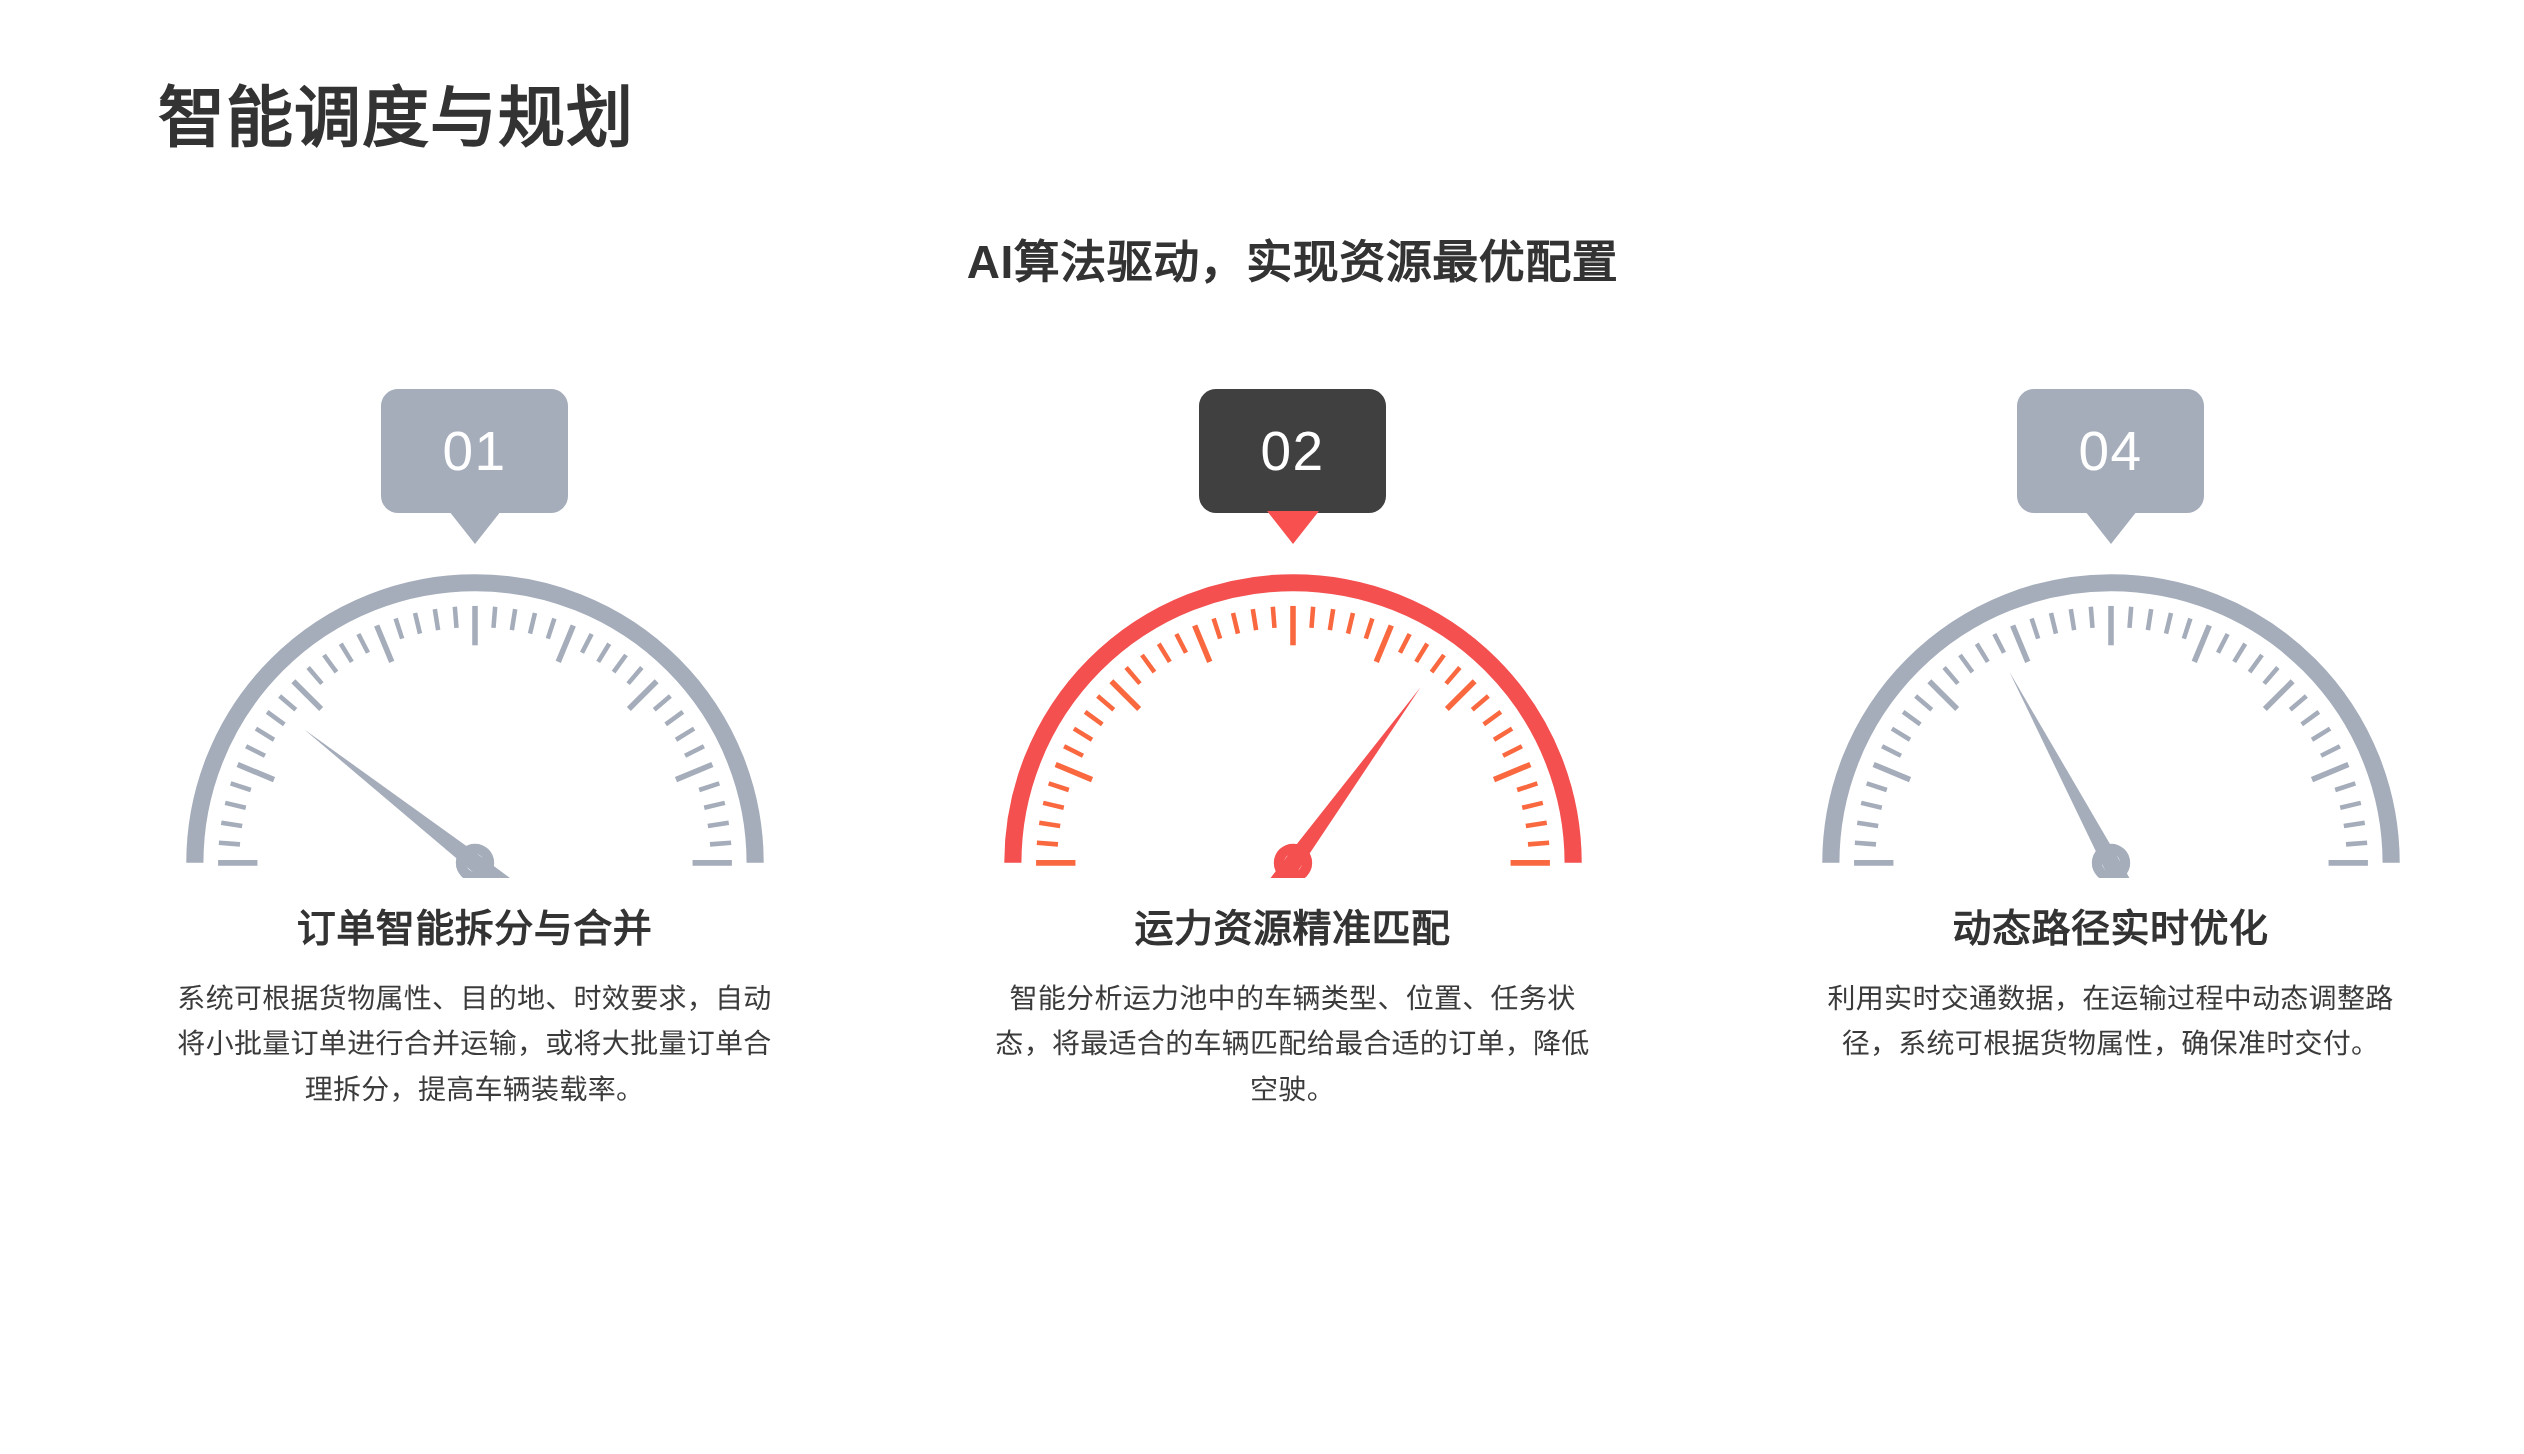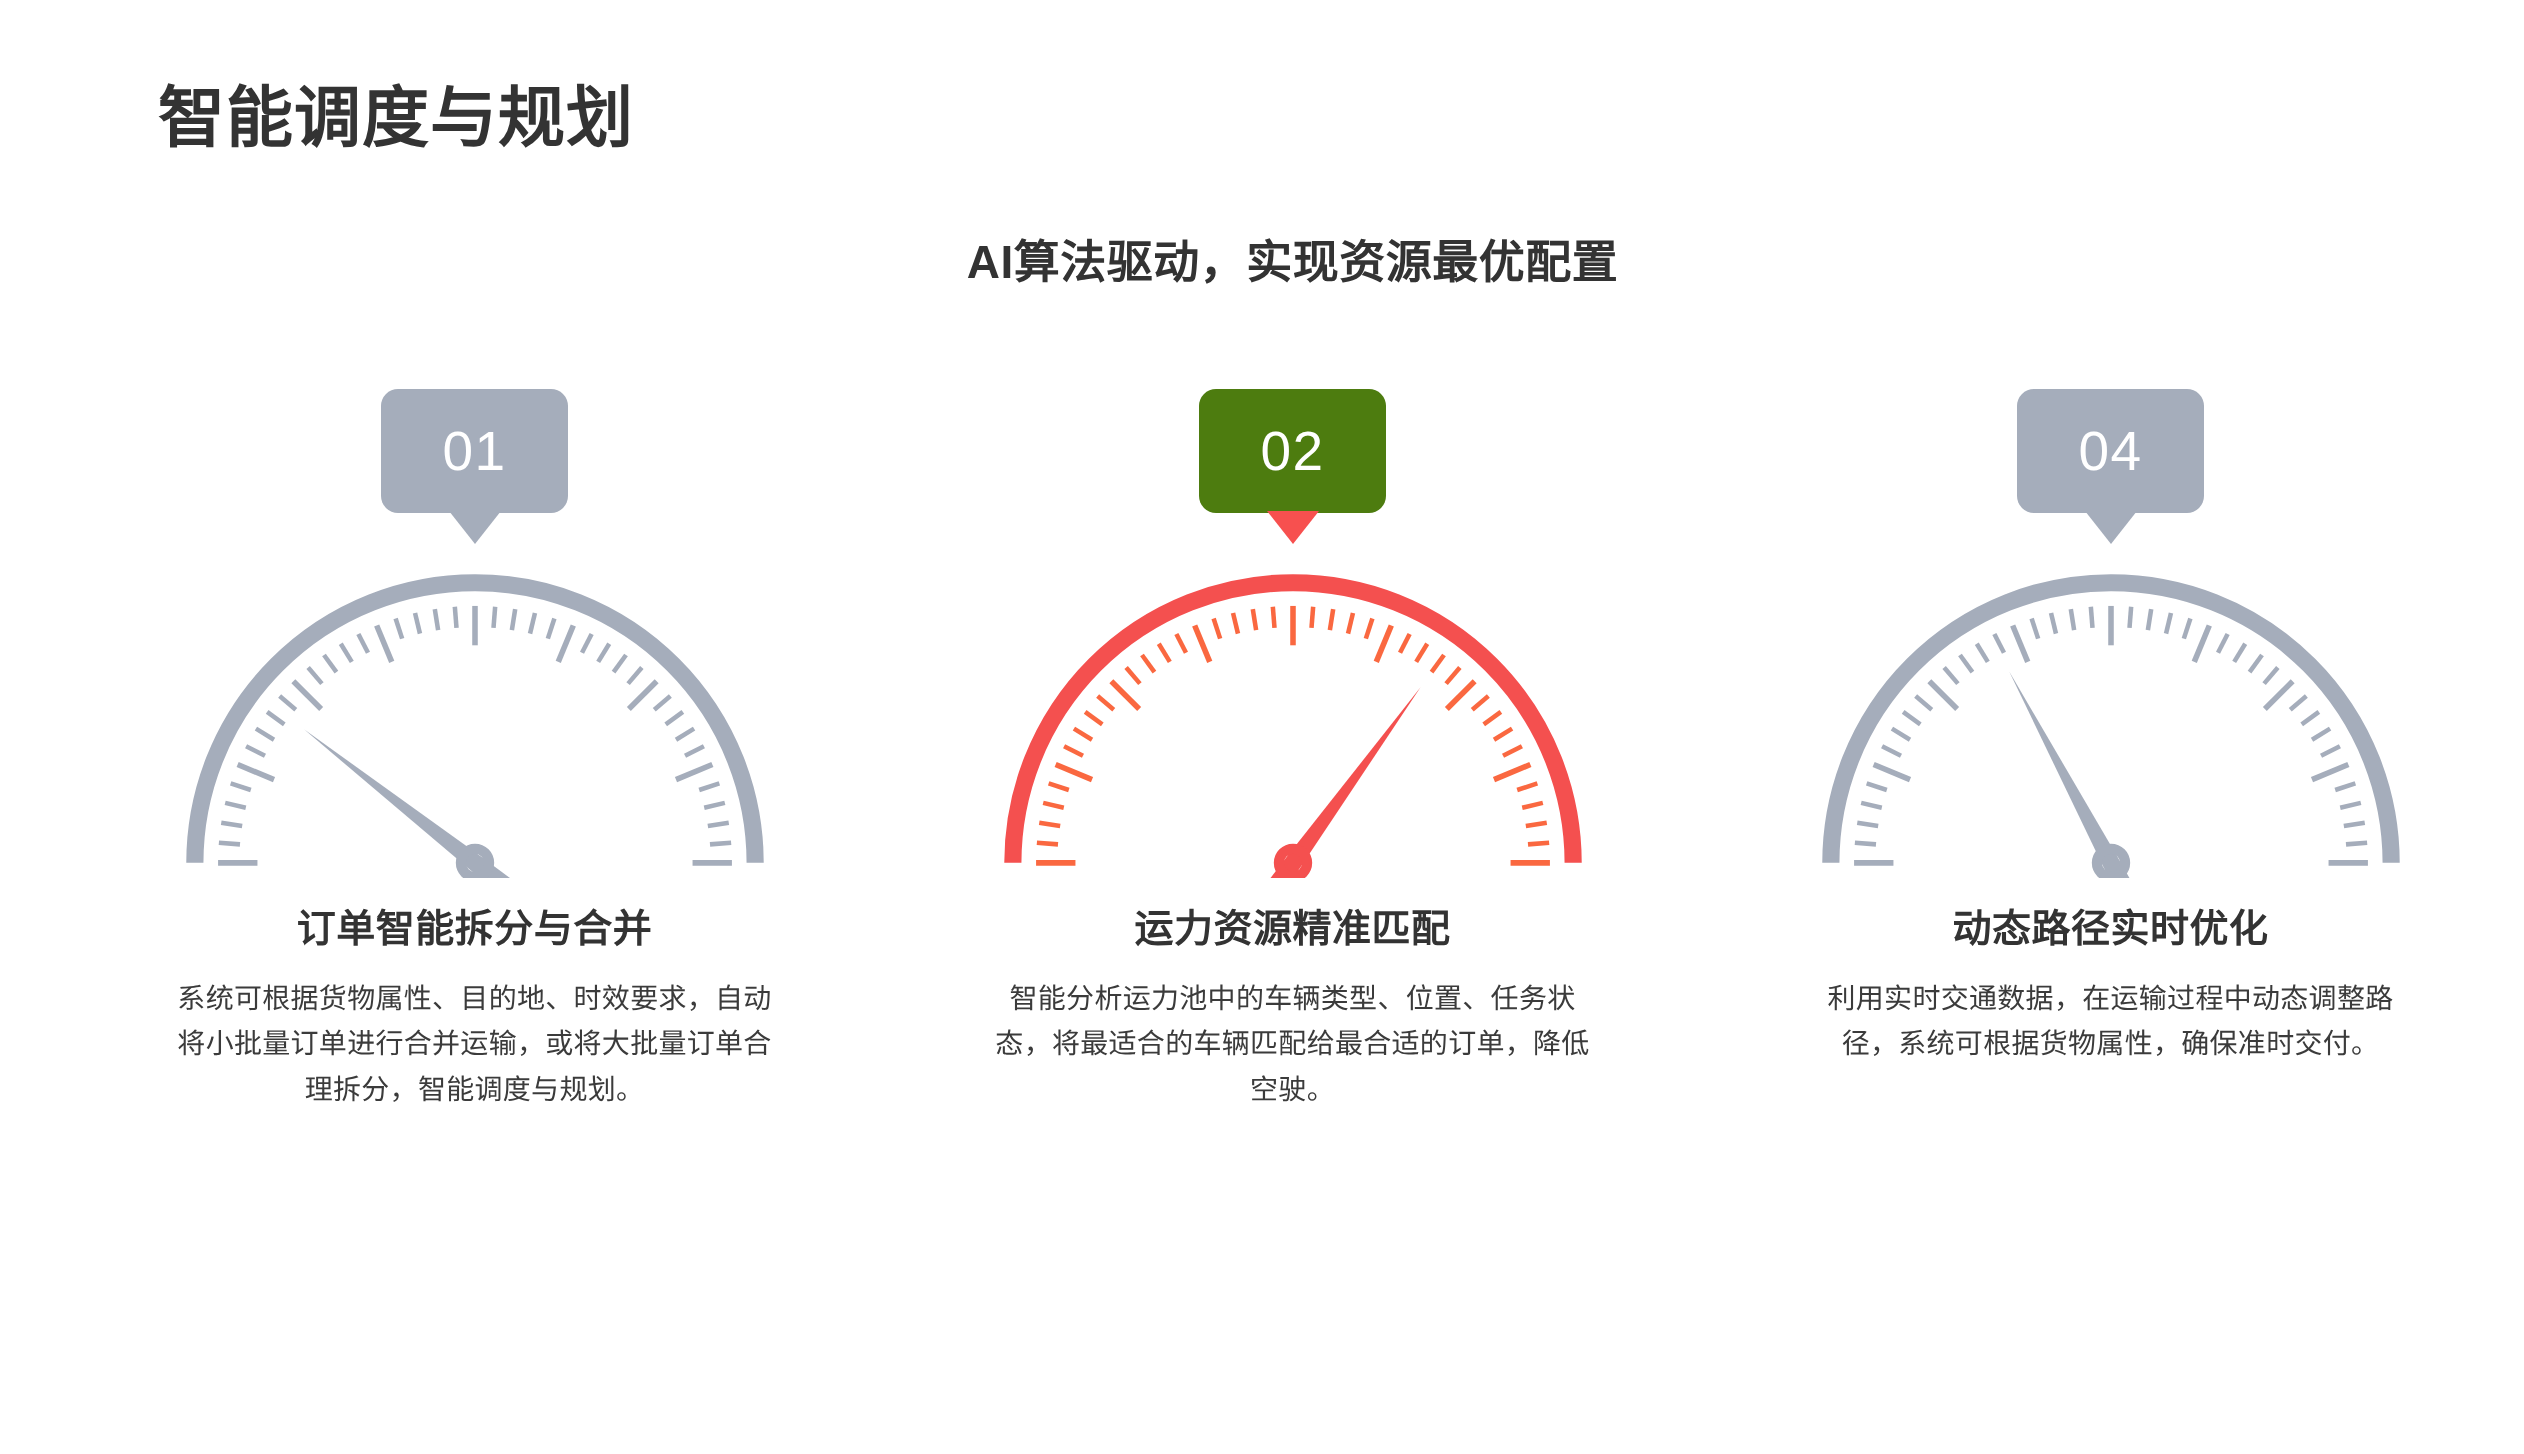--- a/index.html
+++ b/index.html
@@ -98,21 +98,21 @@
     bottom: -31px;
     left: 50%;
     transform: translateX(-50%);
     width: 0;
     height: 0;
     border-left: 26px solid transparent;
     border-right: 26px solid transparent;
     border-top: 33px solid currentColor;
   }
   .badge.gray  { background: #a5adbb; color: #a5adbb; }
-  .badge.red   { background: #4d7c0f; color: #f7504f; }
+  .badge.red   { background: #404040; color: #f7504f; }
   .badge .num  { color: #ffffff; position: relative; z-index: 2; }
 
   
   .gauge {
     margin-top: 9px;
     width: 586px;
     height: 318px;
     display: block;
   }
 
@@ -196,21 +196,21 @@
             <line x1="1064.09" y1="442.71" x2="1024.14" y2="455.69" stroke="#a5adbb" stroke-width="9" stroke-linecap="butt"></line>
             <line x1="1074.94" y1="481.18" x2="1034.10" y2="490.98" stroke="#a5adbb" stroke-width="9" stroke-linecap="butt"></line>
             <line x1="1082.73" y1="520.37" x2="1041.25" y2="526.95" stroke="#a5adbb" stroke-width="9" stroke-linecap="butt"></line>
             <line x1="1087.43" y1="560.06" x2="1045.56" y2="563.36" stroke="#a5adbb" stroke-width="9" stroke-linecap="butt"></line>
             <line x1="1089.00" y1="600.00" x2="1011.00" y2="600.00" stroke="#a5adbb" stroke-width="11" stroke-linecap="butt"></line>
           </g>
           <path d="M 241.2 335.3 L 590.5 586.6 L 679.0 652.0 L 702.9 696.0 L 654.4 683.5 L 569.5 613.4 Z" fill="#a5adbb"></path>
           <circle cx="580" cy="600" r="28" fill="none" stroke="#a5adbb" stroke-width="20"></circle>
         </svg>
         <div class="card-title">订单智能拆分与合并</div>
-        <div class="card-body">系统可根据货物属性、目的地、时效要求，自动将小批量订单进行合并运输，或将大批量订单合理拆分，智能调度与规划。</div>
+        <div class="card-body">系统可根据货物属性、目的地、时效要求，自动将小批量订单进行合并运输，或将大批量订单合理拆分，提高车辆装载率。</div>
       </div>
       <div class="column">
         <div class="badge-wrap">
           <div class="badge red">
             <span class="num">02</span>
           </div>
         </div>
         <svg viewBox="0 0 1160 630" width="586" height="318" class="gauge">
           <path d="M 25 600 A 555 555 0 0 1 1135 600" fill="none" stroke="#f4504f" stroke-width="34" stroke-linecap="butt"></path>
           <g>

